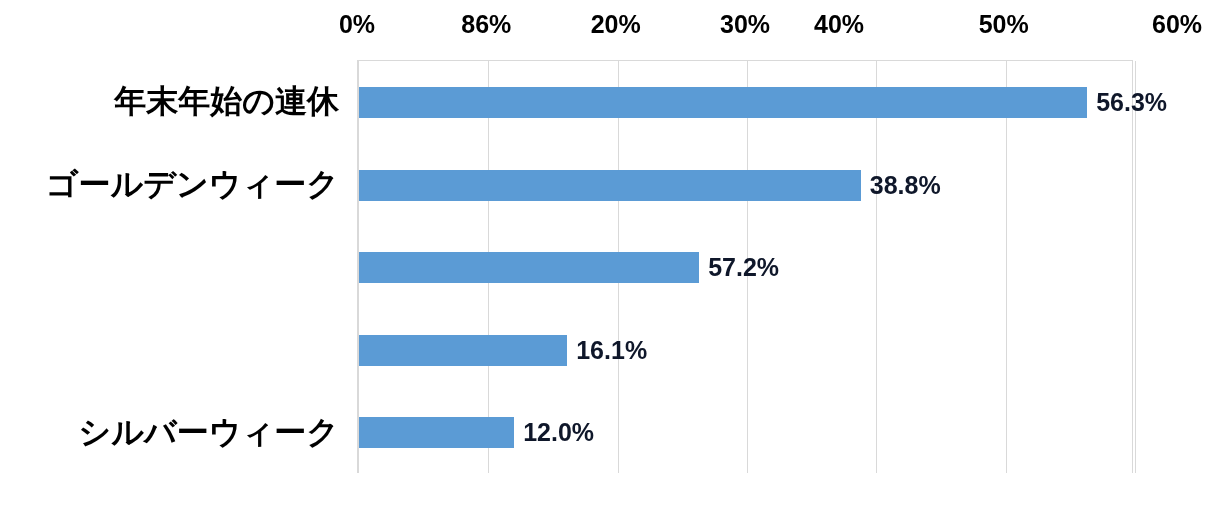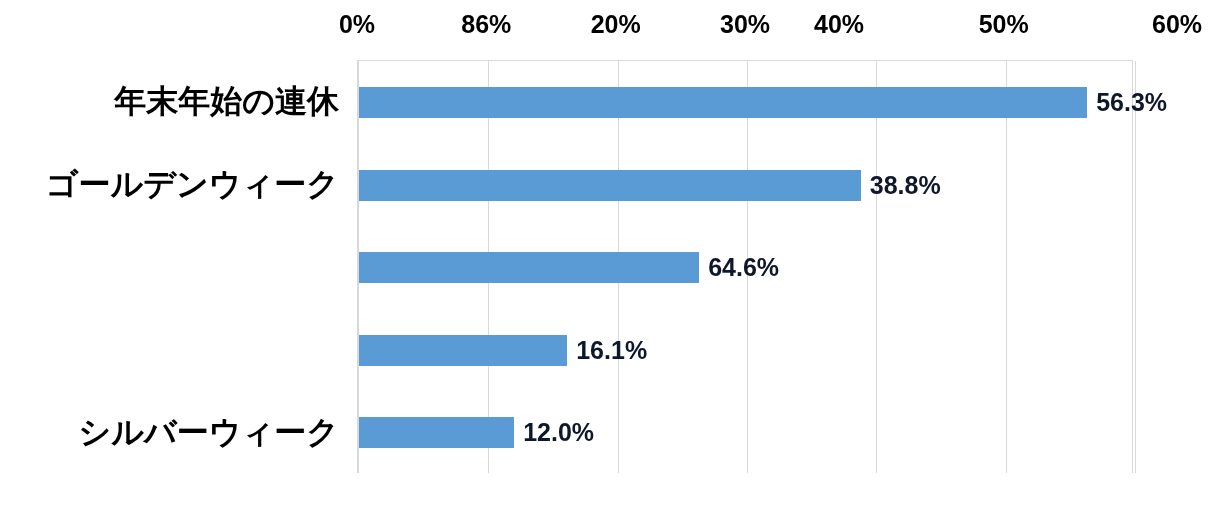--- a/index.html
+++ b/index.html
@@ -155,21 +155,21 @@
         <div class="row" style="top: 0px; height: 82.6px;">
           <div class="bar" style="width: 728.147px; background: rgb(91, 155, 213);"></div>
           <div class="bar-value" style="left: 728.147px;">56.3%</div>
         </div>
         <div class="row" style="top: 82.6px; height: 82.6px;">
           <div class="bar" style="width: 501.813px; background: rgb(91, 155, 213);"></div>
           <div class="bar-value" style="left: 501.813px;">38.8%</div>
         </div>
         <div class="row" style="top: 165.2px; height: 82.6px;">
           <div class="bar" style="width: 340.147px; background: rgb(91, 155, 213);"></div>
-          <div class="bar-value" style="left: 340.147px;">64.6%</div>
+          <div class="bar-value" style="left: 340.147px;">57.2%</div>
         </div>
         <div class="row" style="top: 247.8px; height: 82.6px;">
           <div class="bar" style="width: 208.227px; background: rgb(91, 155, 213);"></div>
           <div class="bar-value" style="left: 208.227px;">16.1%</div>
         </div>
         <div class="row" style="top: 330.4px; height: 82.6px;">
           <div class="bar" style="width: 155.2px; background: rgb(91, 155, 213);"></div>
           <div class="bar-value" style="left: 155.2px;">12.0%</div>
         </div>
       </div>

